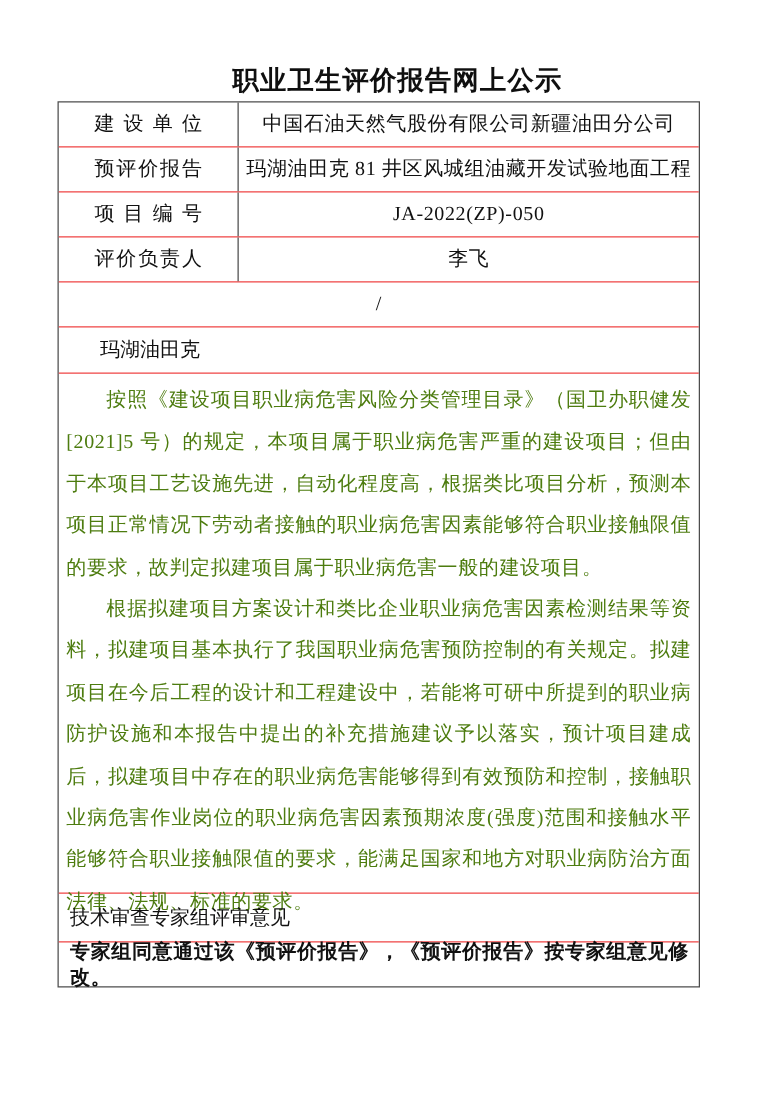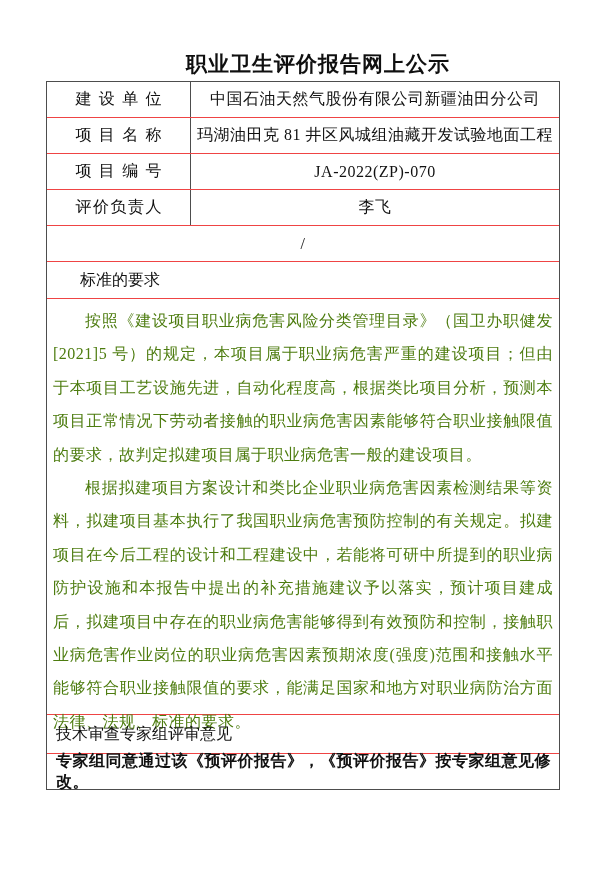--- a/index.html
+++ b/index.html
@@ -104,45 +104,45 @@
     <div class="row info-row">
       <div class="cell label-cell">
         <span class="label-just">建设单位</span>
       </div>
       <div class="cell value-cell">中国石油天然气股份有限公司新疆油田分公司</div>
     </div>
 
 
     <div class="row info-row">
       <div class="cell label-cell">
-        <span class="label-just">项目名称</span>
+        <span class="label-just">预评价报告</span>
       </div>
       <div class="cell value-cell">玛湖油田克 81 井区风城组油藏开发试验地面工程</div>
     </div>
 
     <div class="row info-row">
       <div class="cell label-cell">
         <span class="label-just">项目编号</span>
       </div>
-      <div class="cell value-cell">JA-2022(ZP)-070</div>
+      <div class="cell value-cell">JA-2022(ZP)-050</div>
     </div>
 
     <div class="row info-row">
       <div class="cell label-cell">
         <span class="label-just">评价负责人</span>
       </div>
       <div class="cell value-cell">李飞</div>
     </div>
 
     <div class="row info-row">
       <div class="cell value-cell">/</div>
     </div>
 
     <div class="row section-row conclusion-label-row">
-      <span>标准的要求</span>
+      <span>玛湖油田克</span>
     </div>
 
     <div class="row paragraph-row">
       <p>按照《建设项目职业病危害风险分类管理目录》（国卫办职健发[2021]5 号）的规定，本项目属于职业病危害严重的建设项目；但由于本项目工艺设施先进，自动化程度高，根据类比项目分析，预测本项目正常情况下劳动者接触的职业病危害因素能够符合职业接触限值的要求，故判定拟建项目属于职业病危害一般的建设项目。</p>
       <p>根据拟建项目方案设计和类比企业职业病危害因素检测结果等资料，拟建项目基本执行了我国职业病危害预防控制的有关规定。拟建项目在今后工程的设计和工程建设中，若能将可研中所提到的职业病防护设施和本报告中提出的补充措施建议予以落实，预计项目建成后，拟建项目中存在的职业病危害能够得到有效预防和控制，接触职业病危害作业岗位的职业病危害因素预期浓度(强度)范围和接触水平能够符合职业接触限值的要求，能满足国家和地方对职业病防治方面法律、法规、标准的要求。</p>
     </div>
 
     <div class="row section-row review-label-row">
       <span>技术审查专家组评审意见</span>
     </div>

